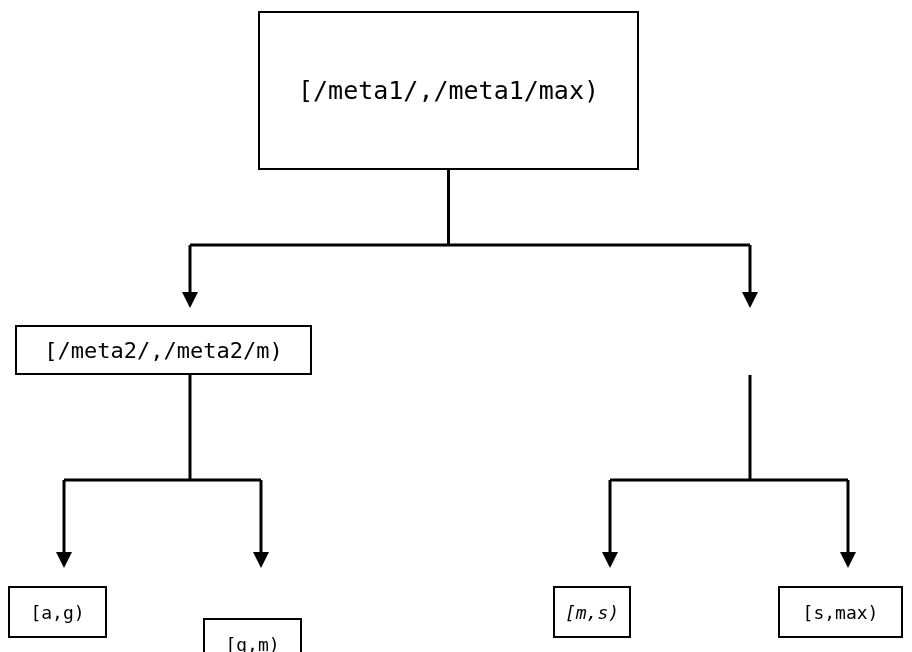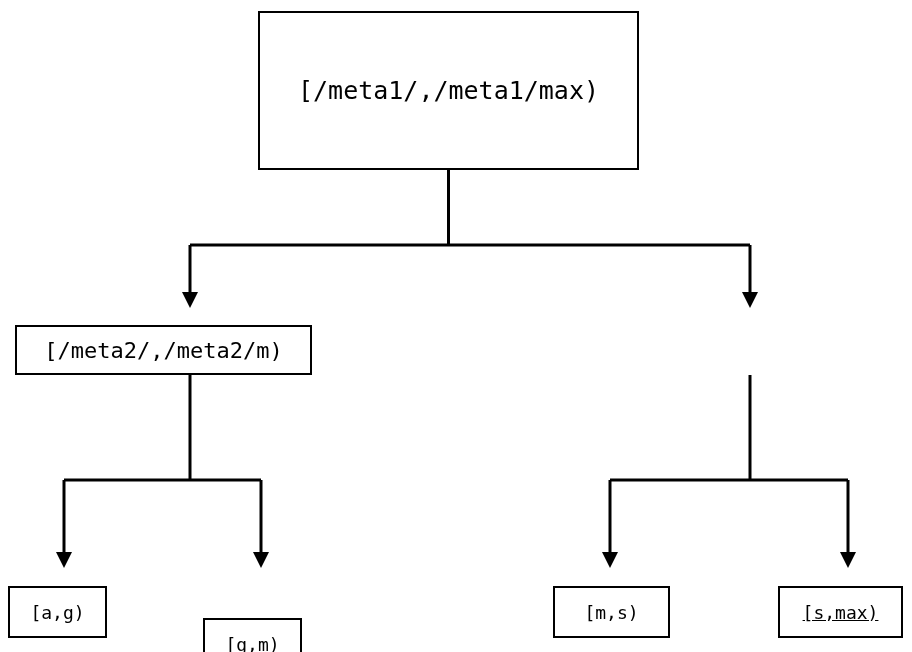--- a/index.html
+++ b/index.html
@@ -52,22 +52,22 @@
   }
   .node-level2-left  { left: 15px;  width: 297px; }
   .node-level2-right { left: 582px; width: 324px; }
   .node-leaf {
     top: 586px;
     height: 52px;
     font-size: 18px;
   }
   .node-leaf-1 { left: 8px;   width: 99px;  }
   .node-leaf-2 { left: 203px; width: 99px; margin-top: 32px;  }
-  .node-leaf-3 { left: 553px; width: 117px;  }
-  .node-leaf-4 { left: 778px; width: 125px; text-decoration: underline; }
+  .node-leaf-3 { left: 553px; width: 78px; font-style: italic;  }
+  .node-leaf-4 { left: 778px; width: 125px; }
   .node-label {
     pointer-events: none;
   }
 </style>
 </head>
 <body>
 
 <div id="diagram-canvas">
 
   <svg id="edge-layer" width="912" height="652" viewBox="0 0 912 652" xmlns="http://www.w3.org/2000/svg">

